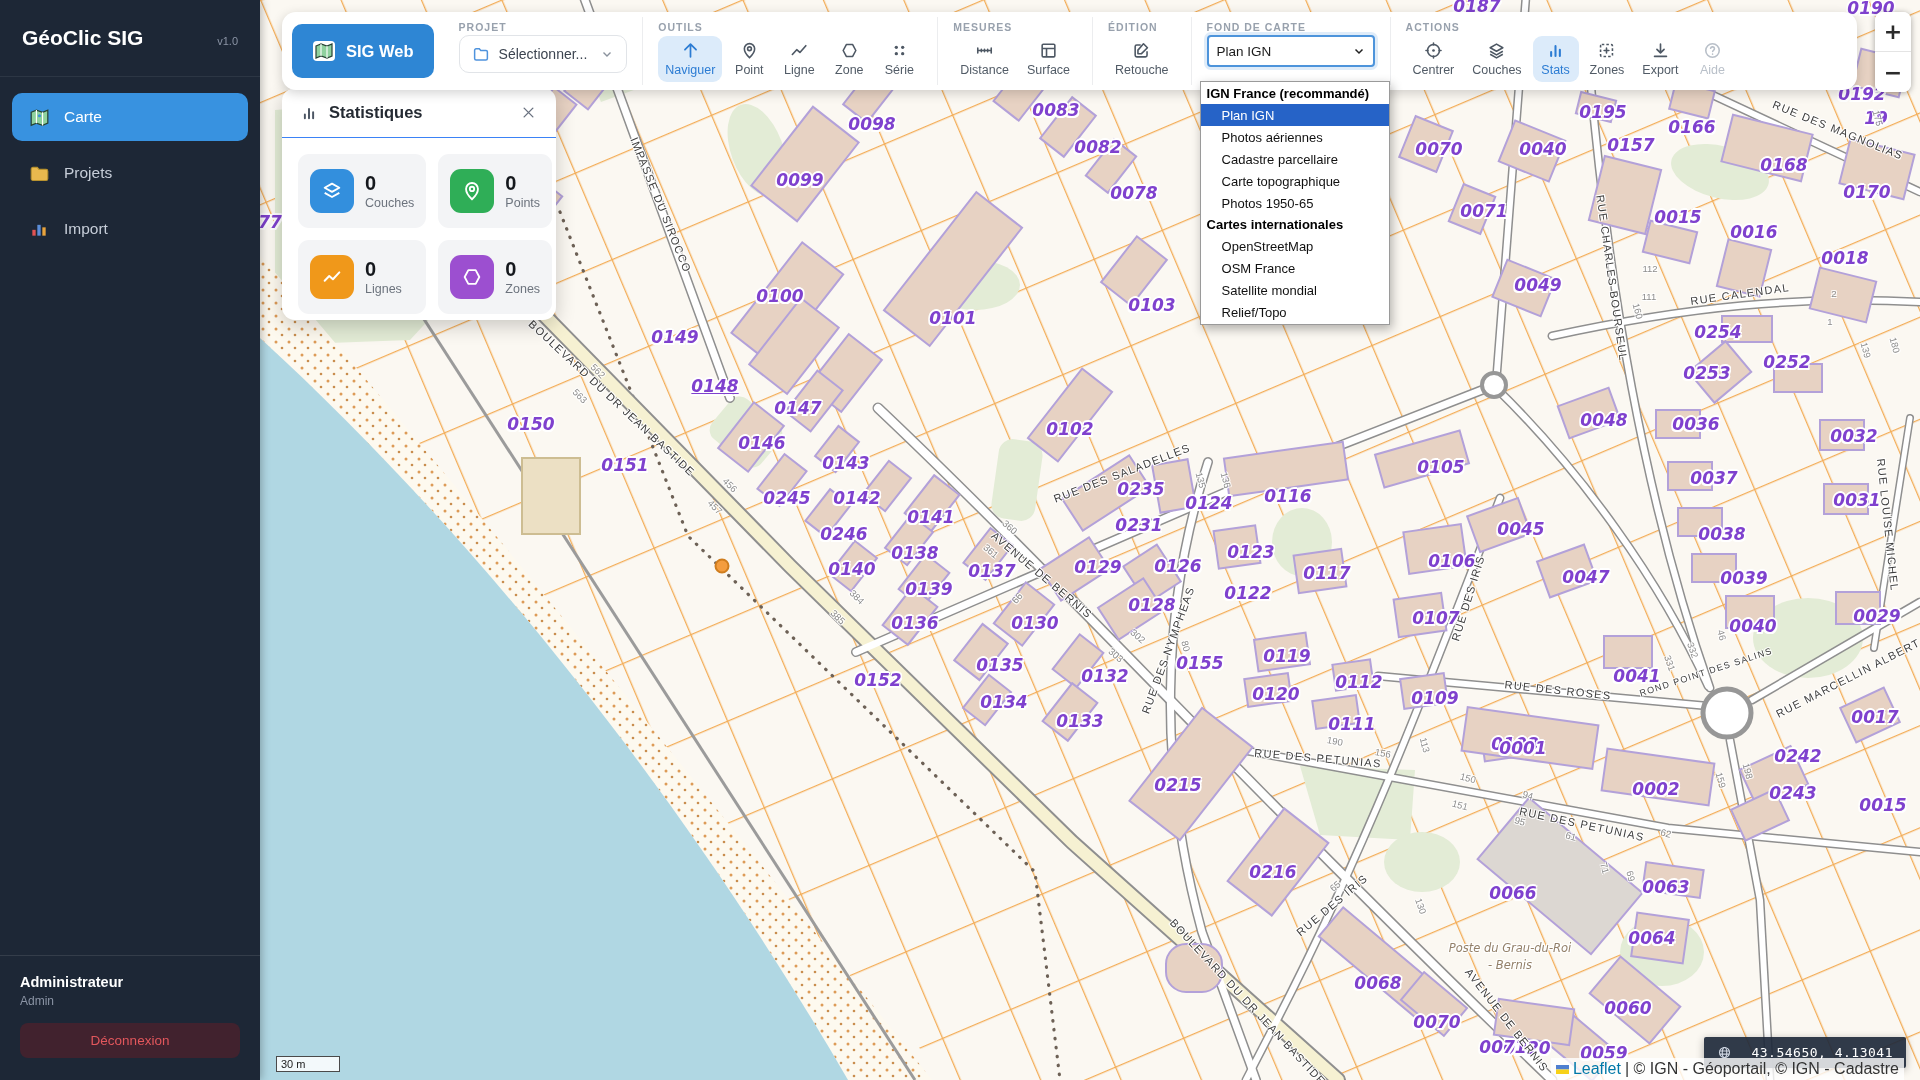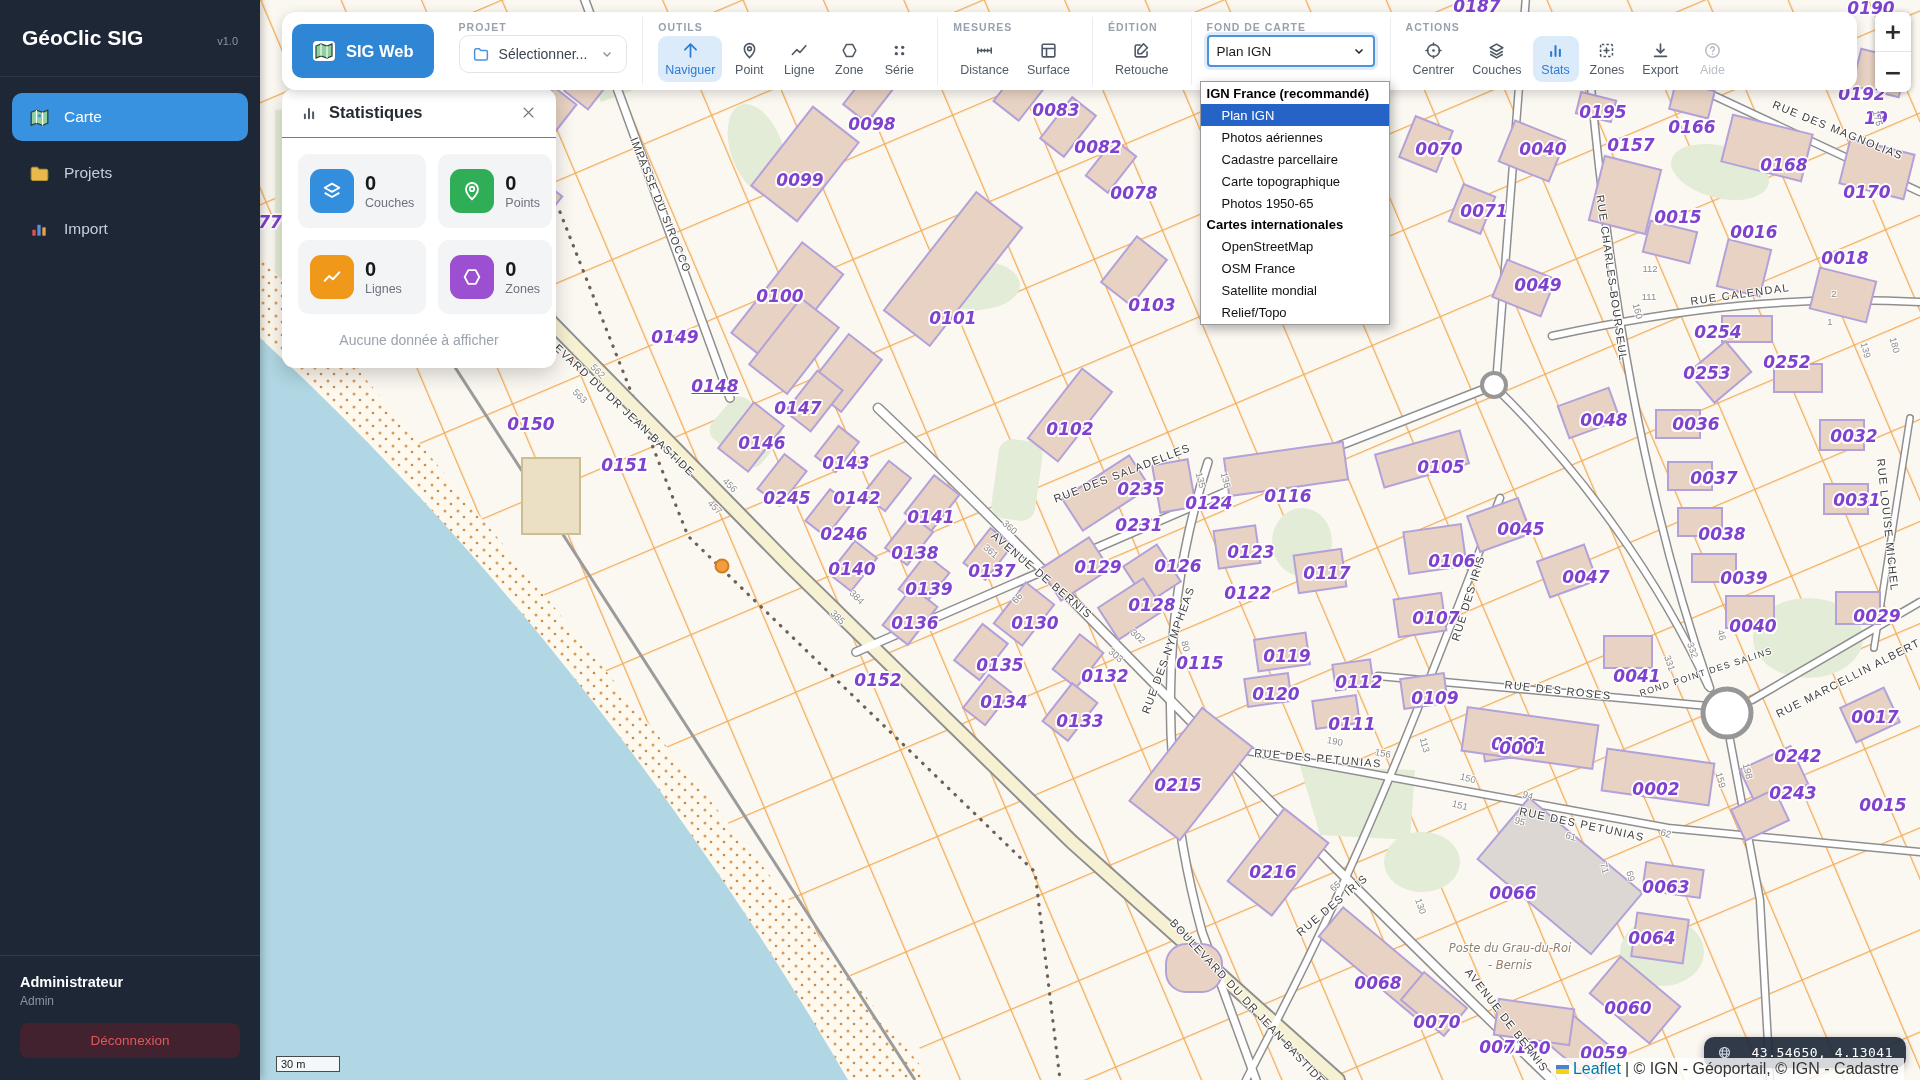--- a/index.html
+++ b/index.html
@@ -83,21 +83,21 @@
   .sp-empty{text-align:center;color:#9aa2ac;font-size:14px;padding:12px 0 20px}
 
   
   .zoomctl{position:absolute;top:12px;right:9px;width:36px;background:#fff;border-radius:8px;
     box-shadow:0 1px 6px rgba(0,0,0,.35);z-index:45;overflow:hidden}
   .zoomctl button{width:36px;height:40px;font-size:22px;font-weight:bold;color:#2b2b2b;background:#fff;
     border:none;cursor:pointer;display:block;font-family:"DejaVu Sans",sans-serif}
   .zoomctl button:first-child{border-bottom:1px solid #e4e4e4}
   .scalebar{position:absolute;left:16px;bottom:8px;background:rgba(255,255,255,.85);border:1px solid #4a4a4a;
     font-size:11px;color:#222;padding:1px 4px;width:64px;box-sizing:border-box;z-index:45}
-  .coords{position:absolute;right:14px;bottom:12px;background:rgba(30,41,59,.92);color:#fff;border-radius:10px;
+  .coords{position:absolute;right:14px;bottom:12px;background:rgba(30,41,59,.92);color:#fff;border-radius:2px;
     padding:8px 13px;font:13px "DejaVu Sans Mono",monospace;letter-spacing:.5px;display:flex;gap:19px;
     align-items:center;z-index:45;box-shadow:0 2px 8px rgba(0,0,0,.3)}
   .attribution{position:absolute;right:16px;bottom:0;background:rgba(255,255,255,.8);font-size:16px;color:#333;
     padding:2px 5px;z-index:46;display:flex;align-items:center;gap:4px;white-space:nowrap}
   .attribution .lf{color:#0078a8;text-decoration:none}
 </style>
 </head>
 <body>
 
 <div class="map">
@@ -318,21 +318,21 @@
       <div class="parcel-label" style="left: 1067px; top: 573px;">0117</div>
       <div class="parcel-label" style="left: 1192px; top: 561px;">0106</div>
       <div class="parcel-label" style="left: 1176px; top: 618px;">0107</div>
       <div class="parcel-label" style="left: 892px; top: 605px;">0128</div>
       <div class="parcel-label" style="left: 775px; top: 623px;">0130</div>
       <div class="parcel-label" style="left: 740px; top: 665px;">0135</div>
       <div class="parcel-label" style="left: 835px; top: 676px; padding-left: 20px;">0132</div>
       <div class="parcel-label" style="left: 744px; top: 702px;">0134</div>
       <div class="parcel-label" style="left: 820px; top: 721px;">0133</div>
       <div class="parcel-label" style="left: 618px; top: 680px;">0152</div>
-      <div class="parcel-label" style="left: 940px; top: 663px;">0115</div>
+      <div class="parcel-label" style="left: 940px; top: 663px;">0155</div>
       <div class="parcel-label" style="left: 1027px; top: 656px;">0119</div>
       <div class="parcel-label" style="left: 1016px; top: 694px;">0120</div>
       <div class="parcel-label" style="left: 1099px; top: 682px;">0112</div>
       <div class="parcel-label" style="left: 1092px; top: 724px;">0111</div>
       <div class="parcel-label" style="left: 1175px; top: 698px;">0109</div>
       <div class="parcel-label" style="left: 1255px; top: 744px;">0108</div>
       <div class="parcel-label" style="left: 918px; top: 785px;">0215</div>
       <div class="parcel-label" style="left: 1013px; top: 872px;">0216</div>
       <div class="parcel-label" style="left: 1267px; top: 1048px;">0220</div>
       <div class="parcel-label" style="left: 1253px; top: 893px;">0066</div>
@@ -769,14 +769,13 @@
         <svg width="22" height="22" viewBox="0 0 24 24" fill="none" stroke="#fff" stroke-width="2" stroke-linejoin="round">
             <path d="M8 4.5h8l4 7.5-4 7.5H8L4 12z"></path>
           </svg>
       </span>
       <span>
           <div class="sp-val">0</div>
       <div class="sp-lbl">Zones</div>
         </span>
     </div>
   </div>
-  <div class="sp-empty">Aucune donnée à afficher</div>
 </div>
 
 </body></html>

